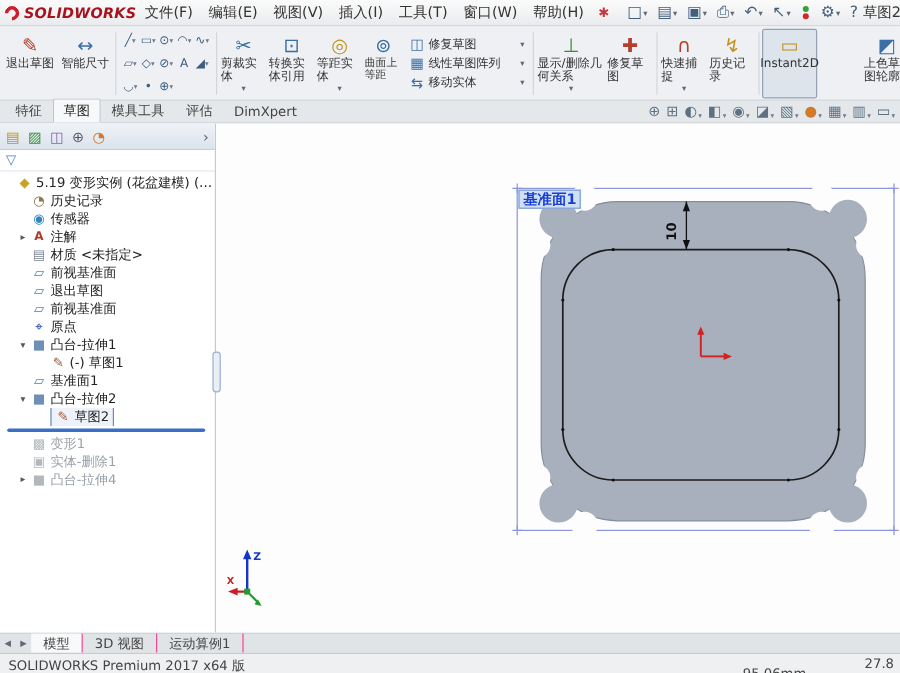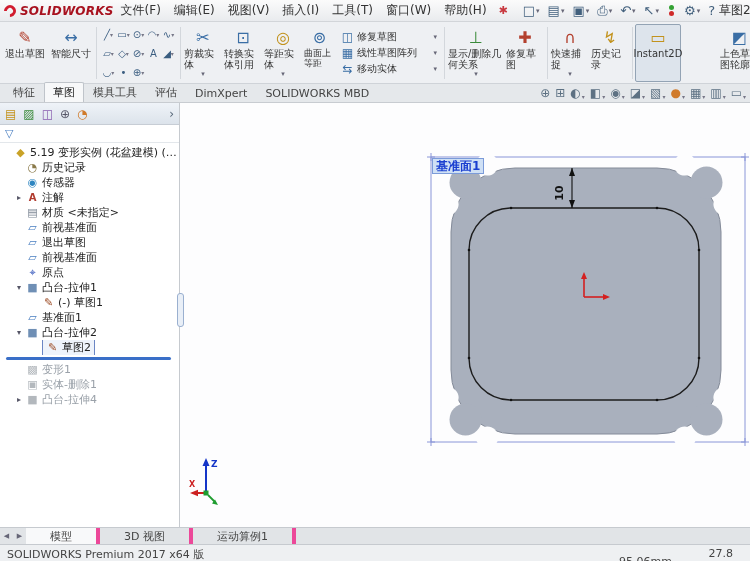--- a/index.html
+++ b/index.html
@@ -75,26 +75,26 @@
   .c-feat{color:#6f8fb5}.c-sketch{color:#a0522d}.c-deform{color:#b3b8bd}
 
   .viewport{position:relative;flex:1;background:#fdfdfe;overflow:hidden}
   .gfx{position:absolute;left:9px;top:0}
   .plane-chip{position:absolute;left:252px;top:55px;background:#cfe0f5;border:1px solid #7b9bd9;color:#1a3fd0;font-weight:bold;font-size:12px;line-height:14px;padding:0 3px}
   .splitter{position:absolute;left:177px;top:190px;width:7px;height:34px;background:#e9eff7;border:1px solid #9ab0d0;border-radius:3px;z-index:5}
 
   
   .doctabs{height:17px;background:#e1e4e7;border-top:1px solid #c6cacf;display:flex;align-items:stretch;font-size:11px}
   .dnav{width:13px;display:flex;align-items:center;justify-content:center;color:#667;font-size:7px}
-  .dtab{padding:0 24px;display:flex;align-items:center;border-right:4px solid #ec4899;color:#444}
+  .dtab{padding:0 10px;display:flex;align-items:center;border-right:1px solid #ec4899;color:#444}
   .dtab.active{background:#f8f9fa}
   .statusbar{height:32px;background:#eef0f2;border-top:1px solid #c6cacf;position:relative;font-size:11px;color:#444}
   .sb-left{position:absolute;left:7px;top:2px}
   .sb-x{position:absolute;left:615px;top:10px}
-  .sb-y{position:absolute;right:17px;top:2px}
+  .sb-y{position:absolute;right:5px;top:2px}
 </style>
 </head>
 <body>
 
 <div class="menubar">
   <div class="logo">
     <span class="logo-mark"></span>
     <span class="logo-text">SOLIDWORKS</span>
   </div>
   <span class="menu-item">文件(F)</span>
@@ -278,21 +278,20 @@
     <span class="rlab">上色草图轮廓</span>
   </div>
 </div>
 
 <div class="tabstrip">
   <span class="tab">特征</span>
   <span class="tab active">草图</span>
   <span class="tab">模具工具</span>
   <span class="tab">评估</span>
   <span class="tab">DimXpert</span>
-  <span class="tab">SOLIDWORKS MBD</span>
   <div class="headsup">
     <span class="hi">
         <span>⊕</span>
       </span>
     <span class="hi">
         <span>⊞</span>
       </span>
     <span class="hi">
         <span>◐</span>
         <span class="hdd">▾</span>

